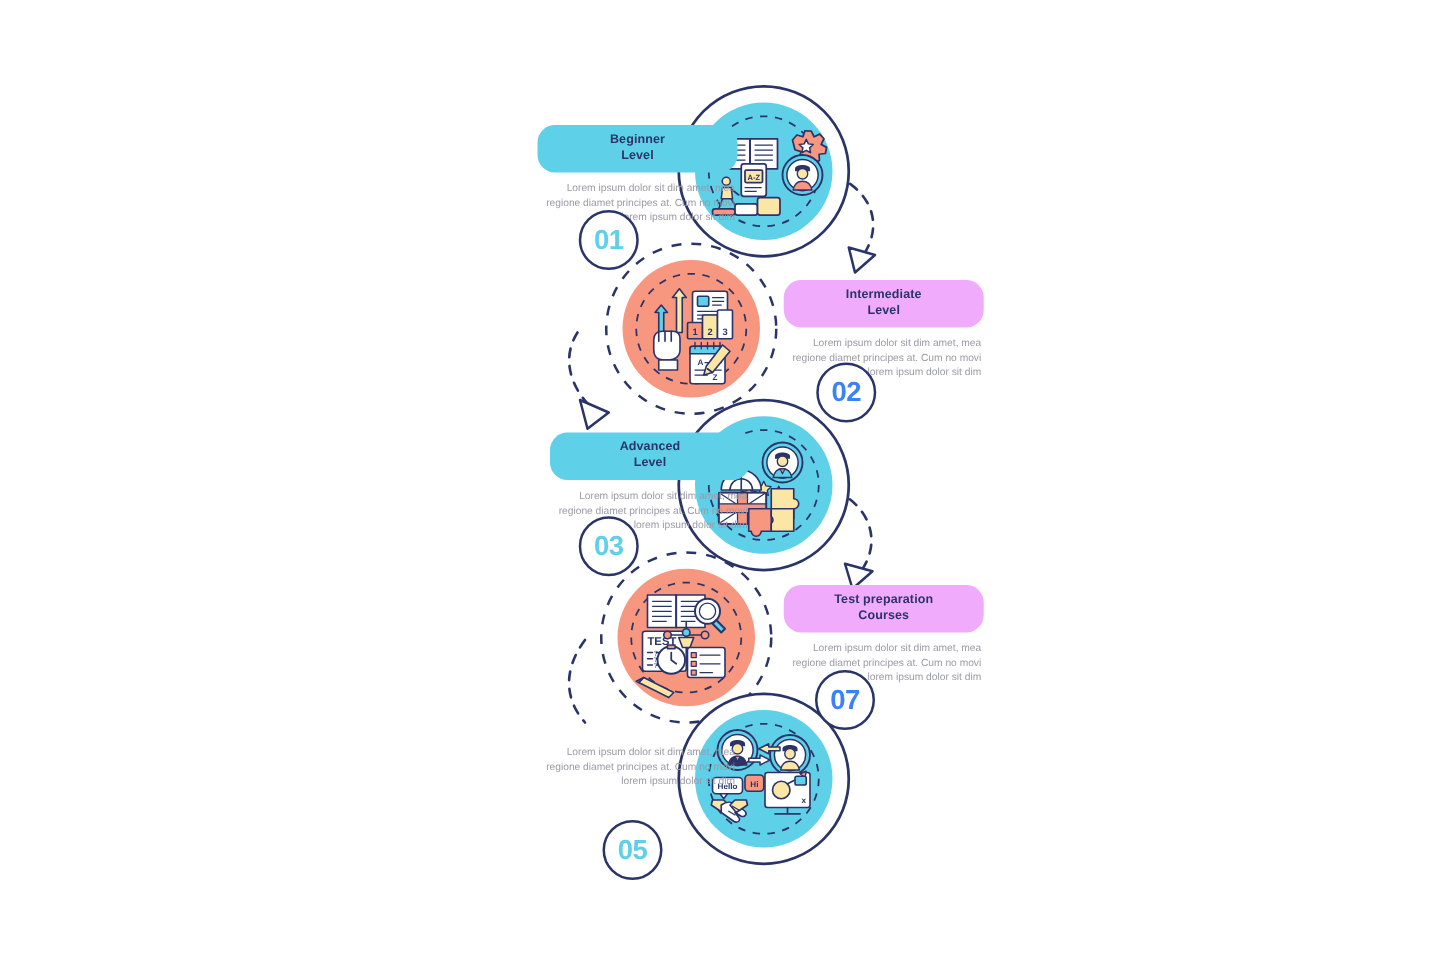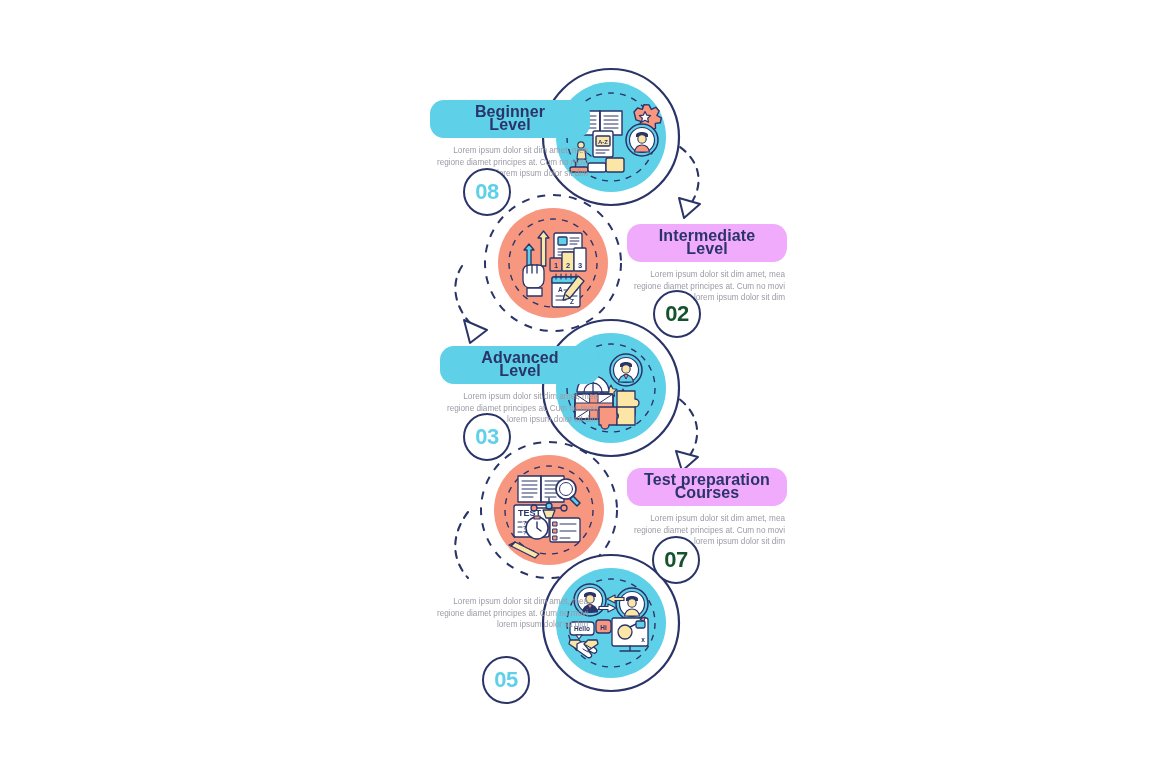--- a/index.html
+++ b/index.html
@@ -29,21 +29,21 @@
     overflow: visible;
   }
   .step-text {
     position: absolute;
     width: 160px;
   }
   .pill {
     border-radius: 14px;
     text-align: center;
     padding: 6px 8px 7px 8px;
-    font-size: 16px;
+    font-size: 10px;
     font-weight: bold;
     line-height: 12.5px;
     letter-spacing: 0.1px;
   }
   .pill.blue { background: #5ed0e8; color: #2b3468; }
   .pill.salmon { background: #f0abfc; color: #2b3468; }
   .desc {
     margin-top: 7px;
     font-size: 8.2px;
     line-height: 11.6px;
@@ -58,21 +58,21 @@
     border: 2.2px solid #2b3468;
     display: flex;
     align-items: center;
     justify-content: center;
     font-size: 22px;
     font-weight: bold;
     letter-spacing: -0.5px;
     background: #ffffff;
   }
   .numbadge.blue { color: #5ed0e8; }
-  .numbadge.salmon { color: #14532d; }
+  .numbadge.salmon { color: #3b82f6; }
 </style>
 </head>
 <body>
 
 <div id="stage">
 
   <svg class="layer" viewBox="0 0 1160 772">
     <g fill="none" stroke="#2b3468" stroke-width="2.1" stroke-linecap="round">
 
       <path d="M668,140 C700,155 706,182 690,205" stroke-dasharray="7 7"></path>
@@ -347,21 +347,21 @@
   </svg>
 
   <div class="step-text" style="left:430px; top:100px;">
     <div class="pill blue">
       <div>Beginner</div>
       <div>Level</div>
     </div>
     <div class="desc">Lorem ipsum dolor sit dim amet, mea regione diamet principes at. Cum no movi lorem ipsum dolor sit dim</div>
   </div>
   <div class="numbadge blue" style="left:463px; top:168px;">
-    <span>08</span>
+    <span>01</span>
   </div>
 
   <div class="step-text" style="left:627px; top:224px;">
     <div class="pill salmon">
       <div>Intermediate</div>
       <div>Level</div>
     </div>
     <div class="desc">Lorem ipsum dolor sit dim amet, mea regione diamet principes at. Cum no movi lorem ipsum dolor sit dim</div>
   </div>
   <div class="numbadge salmon" style="left:653px; top:290px;">

